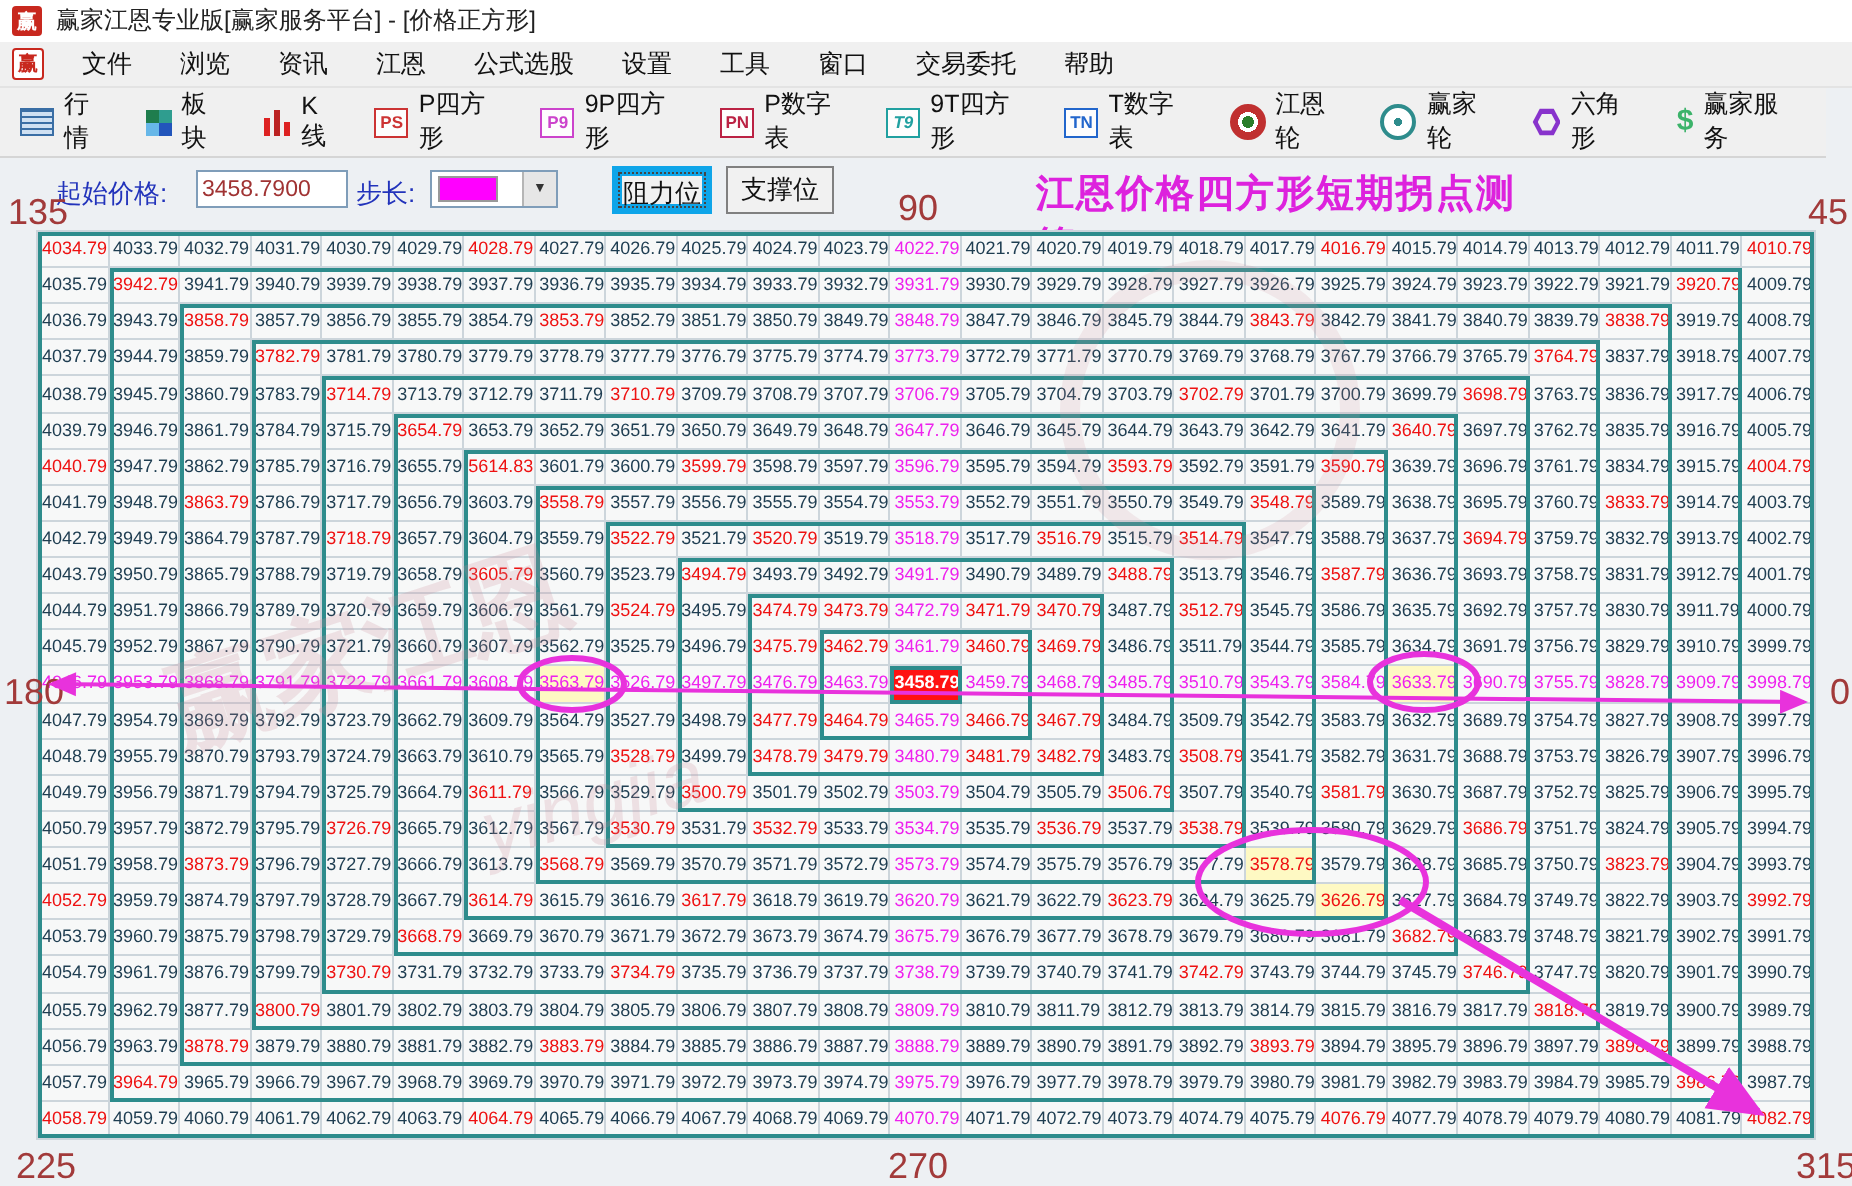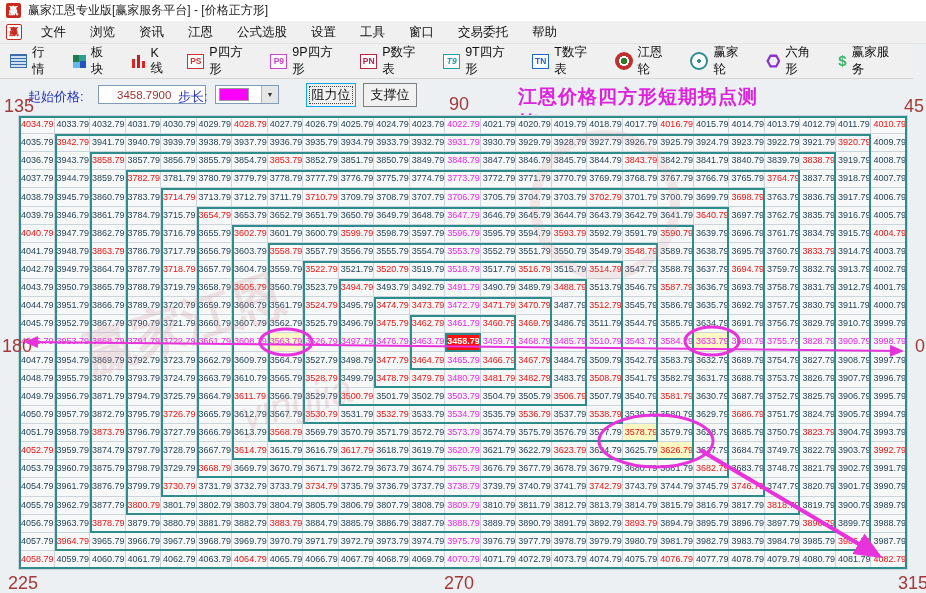--- a/index.html
+++ b/index.html
@@ -30,26 +30,26 @@
   .icon-kline i:nth-child(3){height:7px;background:#d22;}
   .icon-wheel{width:14px;height:14px;border-radius:50%;border:2px solid #c03030;background:radial-gradient(circle,#2a7d2a 0 3px,#fff 3px 5px,#c03030 5px);}
   .icon-wheel2{width:14px;height:14px;border-radius:50%;border:2px solid #2e8c8c;background:radial-gradient(circle,#2e8c8c 0 2px,#fff 2px);}
   .hex-outer{width:14px;height:14px;background:#8833cc;clip-path:polygon(25% 3%,75% 3%,100% 50%,75% 97%,25% 97%,0 50%);display:inline-flex;align-items:center;justify-content:center;}
   .hex-inner{width:9px;height:9px;background:#f0f0f0;clip-path:polygon(25% 3%,75% 3%,100% 50%,75% 97%,25% 97%,0 50%);}
   .icon-dollar{color:#3cb36a;font-size:15px;font-weight:bold;line-height:14px;}
 
   
   #controls{position:absolute;left:0;top:79px;width:766px;height:34px;background:#edf0f3;}
   .ctl-label{position:absolute;font-size:13px;color:#2233bb;top:9px;}
-  #start-price-input{position:absolute;left:98px;top:6px;width:70px;height:17px;border:1px solid #7f9db9;background:#fff;color:#a03333;font-size:11.5px;font-family:"Liberation Sans",sans-serif;padding:0 18px;}
+  #start-price-input{position:absolute;left:98px;top:6px;width:70px;height:17px;border:1px solid #7f9db9;background:#fff;color:#a03333;font-size:11.5px;font-family:"Liberation Sans",sans-serif;padding:0 2px;}
   #step-combo{position:absolute;left:215px;top:6px;width:64px;height:19px;border:1px solid #7f9db9;background:#fff;display:flex;align-items:center;box-sizing:border-box;}
   #step-swatch{width:28px;height:11px;margin-left:3px;border:1px solid #999;}
   #step-arrow{margin-left:auto;width:16px;height:17px;background:#e6e6e6;border-left:1px solid #b5b5b5;display:flex;align-items:center;justify-content:center;font-size:7px;color:#333;}
   .push-btn{position:absolute;top:4px;height:24px;background:#f1f1f1;border:1px solid #808080;font-size:13px;color:#111;font-family:"Liberation Sans",sans-serif;padding:0;}
-  #btn-resistance{left:306px;width:50px;border:1px solid #0ea5e9;outline:1px dotted #444;outline-offset:-4px;}
+  #btn-resistance{left:306px;width:50px;border:5px solid #0ea5e9;outline:1px dotted #444;outline-offset:-4px;}
   #btn-support{left:363px;width:54px;}
   #main-heading{position:absolute;left:518px;top:5px;font-size:19px;font-weight:bold;color:#dd22dd;letter-spacing:1px;}
 
   
   .angle-label{position:absolute;font-size:18px;color:#a23a3a;z-index:6;}
 
   
   #grid-wrap{position:absolute;left:18px;top:115px;width:890px;height:455px;background:#f7f8f8;border:1px solid #ccd5db;box-sizing:border-box;}
   #price-grid{position:absolute;left:0;top:0;width:100%;height:100%;display:grid;grid-template-columns:repeat(25,1fr);grid-template-rows:repeat(25,1fr);}
   .cell{box-sizing:border-box;border-right:1px solid #ccd5db;border-bottom:1px solid #ccd5db;font-size:9px;line-height:1;display:flex;align-items:center;padding-left:2px;white-space:nowrap;overflow:hidden;color:#1e3d51;}
@@ -357,21 +357,21 @@
         <div class="cell ">3762.79</div>
         <div class="cell ">3835.79</div>
         <div class="cell ">3916.79</div>
         <div class="cell ">4005.79</div>
         <div class="cell c-diag">4040.79</div>
         <div class="cell ">3947.79</div>
         <div class="cell ">3862.79</div>
         <div class="cell ">3785.79</div>
         <div class="cell ">3716.79</div>
         <div class="cell ">3655.79</div>
-        <div class="cell c-diag">3602.79</div>
+        <div class="cell c-diag">5614.83</div>
         <div class="cell ">3601.79</div>
         <div class="cell ">3600.79</div>
         <div class="cell c-diag">3599.79</div>
         <div class="cell ">3598.79</div>
         <div class="cell ">3597.79</div>
         <div class="cell c-axis">3596.79</div>
         <div class="cell ">3595.79</div>
         <div class="cell ">3594.79</div>
         <div class="cell c-diag">3593.79</div>
         <div class="cell ">3592.79</div>

